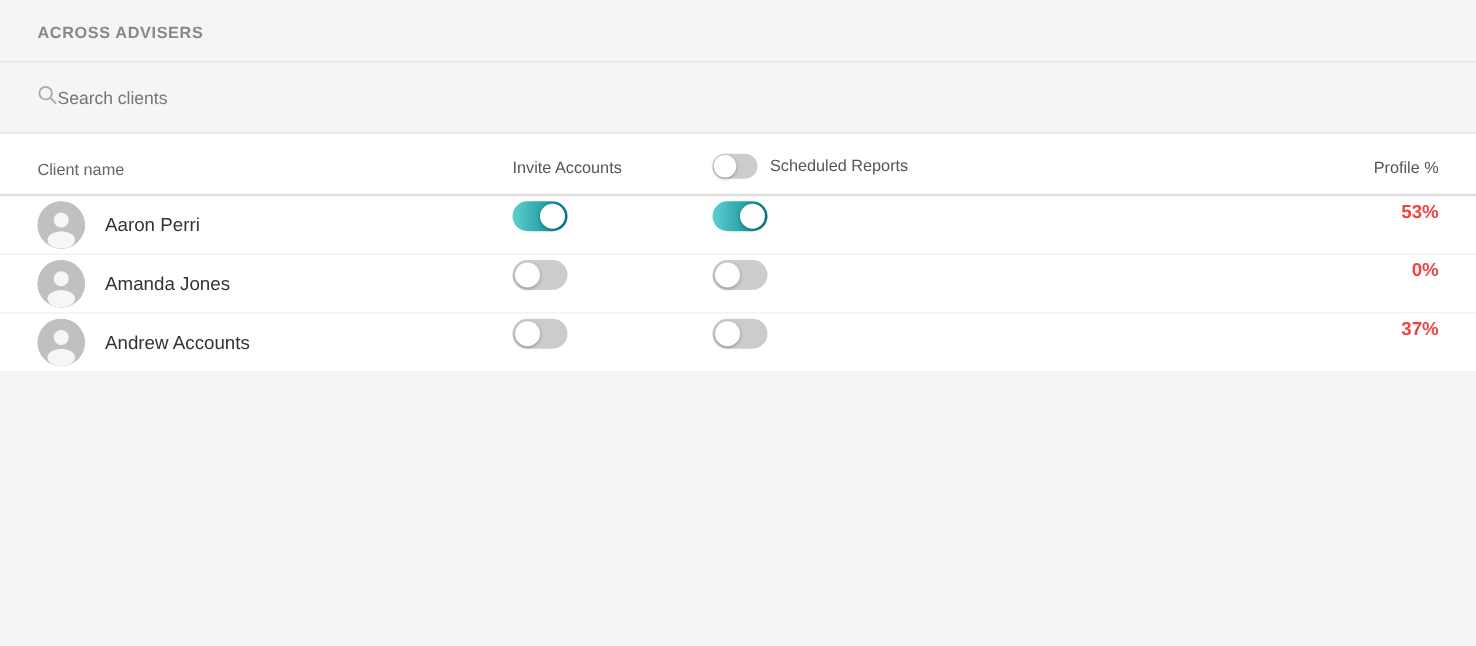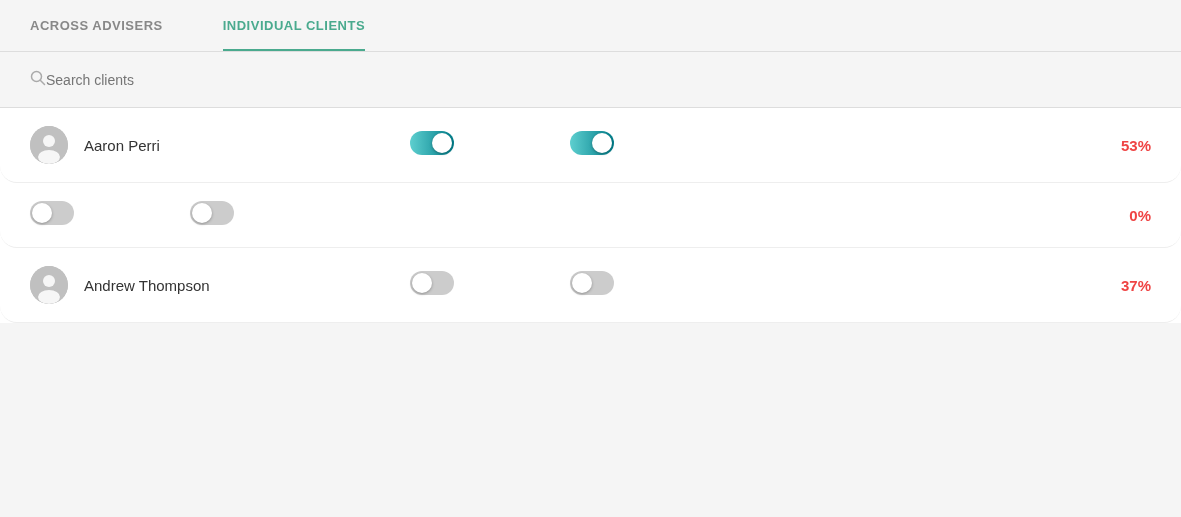--- a/index.html
+++ b/index.html
@@ -9,21 +9,21 @@
       width: 1181px;
       min-height: 517px;
       overflow-x: hidden;
     }
 
     
     .nav-tabs {
       display: flex;
       background: #f5f5f5;
       padding: 18px 30px 0 30px;
-      gap: 60px;
+      gap: 32px;
       border-bottom: 1px solid #ddd;
     }
     .nav-tab {
       font-size: 13px;
       font-weight: 600;
       color: #888;
       padding-bottom: 16px;
       cursor: pointer;
       letter-spacing: 0.5px;
       text-transform: uppercase;
@@ -121,25 +121,24 @@
       border-radius: 50%;
       position: absolute;
       top: 1px;
       left: 1px;
       box-shadow: 0 1px 3px rgba(0,0,0,0.3);
     }
 
     
     .table-row {
       display: flex;
-      align-items: center;
-      padding: 18px 30px;
+      align-items: flex-start;
+      padding: 4px 30px;
       border-bottom: 1px solid #eee;
       background: #fff;
-      border-radius: 17px;
     }
     .cell-client {
       flex: 0 0 380px;
       display: flex;
       align-items: center;
       gap: 16px;
     }
     .client-name {
       font-size: 15px;
       color: #333;
@@ -196,37 +195,52 @@
       left: 2px;
     }
   </style>
 </head>
 <body>
 
 <div class="nav-tabs">
   <div class="nav-tab">
     <span>ACROSS ADVISERS</span>
   </div>
-  <div class="nav-tab active">
-    <span>INDIVIDUAL CLIENTS</span>
-  </div>
 </div>
 
 <div class="search-area">
   <div class="search-icon-wrap">
     <svg width="16" height="16" viewBox="0 0 16 16" fill="none">
       <circle cx="6.5" cy="6.5" r="5" stroke="#aaa" stroke-width="1.5"></circle>
       <line x1="10.5" y1="10.5" x2="14.5" y2="14.5" stroke="#aaa" stroke-width="1.5" stroke-linecap="round"></line>
     </svg>
   </div>
   <input class="search-input" type="text" placeholder="Search clients" style="">
 </div>
 
 <div class="table-container">
 
+  <div class="table-header">
+    <div class="col-client-name">
+      <span>Client name</span>
+    </div>
+    <div class="col-invite">
+      <span>Invite Accounts</span>
+    </div>
+    <div class="col-scheduled">
+      <div class="toggle-header">
+        <div class="track"></div>
+        <div class="knob"></div>
+      </div>
+      <span class="col-scheduled-text">Scheduled Reports</span>
+    </div>
+    <div class="col-profile">
+      <span>Profile %</span>
+    </div>
+  </div>
 
   <div class="table-row">
     <div class="cell-client">
 
       <div style="display:flex;align-items:center;width:38px;height:38px;border-radius:50%;background:#bbb;position:relative;overflow:hidden;flex-shrink:0;">
         <svg width="38" height="38" viewBox="0 0 38 38" fill="none" xmlns="http://www.w3.org/2000/svg">
           <circle cx="19" cy="19" r="19" fill="#c0c0c0"></circle>
           <circle cx="19" cy="15" r="6" fill="#fff" opacity="0.85"></circle>
           <ellipse cx="19" cy="31" rx="11" ry="7" fill="#fff" opacity="0.85"></ellipse>
         </svg>
@@ -239,57 +253,67 @@
         <div class="knob on"></div>
       </div>
     </div>
     <div class="cell-scheduled">
       <div class="toggle">
         <div class="track on"></div>
         <div class="knob on"></div>
       </div>
     </div>
     <div class="cell-profile">53%</div>
-  </div>
-
-  <div class="table-row">
-    <div class="cell-invite">
-      <div class="toggle">
-        <div class="track off"></div>
-        <div class="knob off"></div>
-      </div>
-    </div>
-    <div class="cell-scheduled">
-      <div class="toggle">
-        <div class="track off"></div>
-        <div class="knob off"></div>
-      </div>
-    </div>
-    <div class="cell-profile">0%</div>
   </div>
 
   <div class="table-row">
     <div class="cell-client">
       <div style="display:flex;align-items:center;width:38px;height:38px;border-radius:50%;background:#bbb;position:relative;overflow:hidden;flex-shrink:0;">
         <svg width="38" height="38" viewBox="0 0 38 38" fill="none" xmlns="http://www.w3.org/2000/svg">
           <circle cx="19" cy="19" r="19" fill="#c0c0c0"></circle>
           <circle cx="19" cy="15" r="6" fill="#fff" opacity="0.85"></circle>
           <ellipse cx="19" cy="31" rx="11" ry="7" fill="#fff" opacity="0.85"></ellipse>
         </svg>
       </div>
-      <span class="client-name">Andrew Thompson</span>
+      <span class="client-name">Amanda Jones</span>
     </div>
     <div class="cell-invite">
       <div class="toggle">
         <div class="track off"></div>
         <div class="knob off"></div>
       </div>
     </div>
     <div class="cell-scheduled">
       <div class="toggle">
         <div class="track off"></div>
         <div class="knob off"></div>
       </div>
     </div>
+    <div class="cell-profile">0%</div>
+  </div>
+
+  <div class="table-row">
+    <div class="cell-client">
+      <div style="display:flex;align-items:center;width:38px;height:38px;border-radius:50%;background:#bbb;position:relative;overflow:hidden;flex-shrink:0;">
+        <svg width="38" height="38" viewBox="0 0 38 38" fill="none" xmlns="http://www.w3.org/2000/svg">
+          <circle cx="19" cy="19" r="19" fill="#c0c0c0"></circle>
+          <circle cx="19" cy="15" r="6" fill="#fff" opacity="0.85"></circle>
+          <ellipse cx="19" cy="31" rx="11" ry="7" fill="#fff" opacity="0.85"></ellipse>
+        </svg>
+      </div>
+      <span class="client-name">Andrew Accounts</span>
+    </div>
+    <div class="cell-invite">
+      <div class="toggle">
+        <div class="track off"></div>
+        <div class="knob off"></div>
+      </div>
+    </div>
+    <div class="cell-scheduled">
+      <div class="toggle">
+        <div class="track off"></div>
+        <div class="knob off"></div>
+      </div>
+    </div>
     <div class="cell-profile">37%</div>
   </div>
 
 </div>
 
 </body></html>

